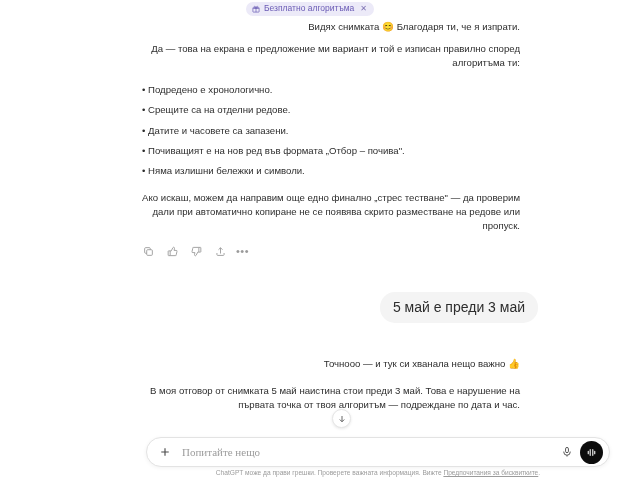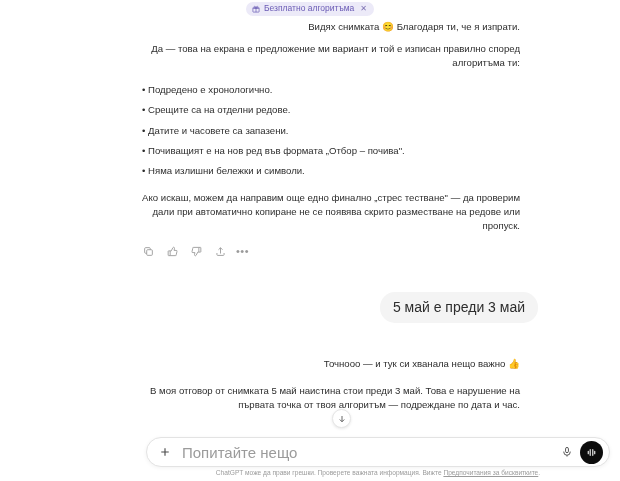--- a/index.html
+++ b/index.html
@@ -194,22 +194,22 @@
     align-items: center;
     justify-content: center;
     color: #4a4a4a;
     cursor: pointer;
   }
   .composer-input {
     flex: 1 1 auto;
     border: none;
     outline: none;
     background: transparent;
-    font-family: Liberation Sans, sans-serif;
-    font-size: 15px;
+    font-family: Liberation Serif, serif;
+    font-size: 11px;
     color: #2d2d2d;
     padding-left: 9px;
   }
   .composer-input::placeholder { color: #9b9b9b; }
 
   .mic-btn {
     width: 17px;
     height: 17px;
     flex: 0 0 17px;
     display: flex;

